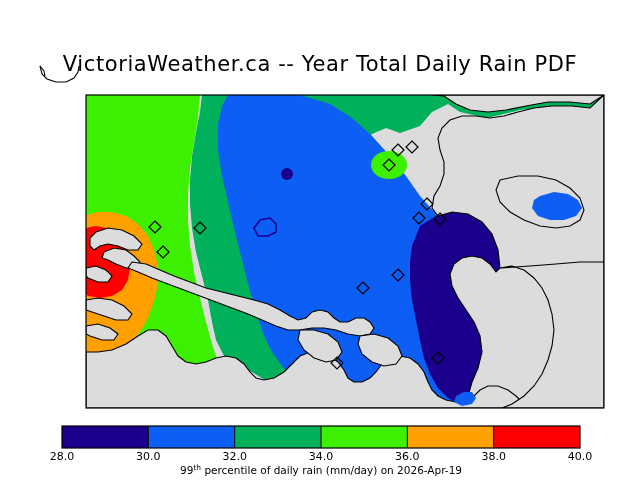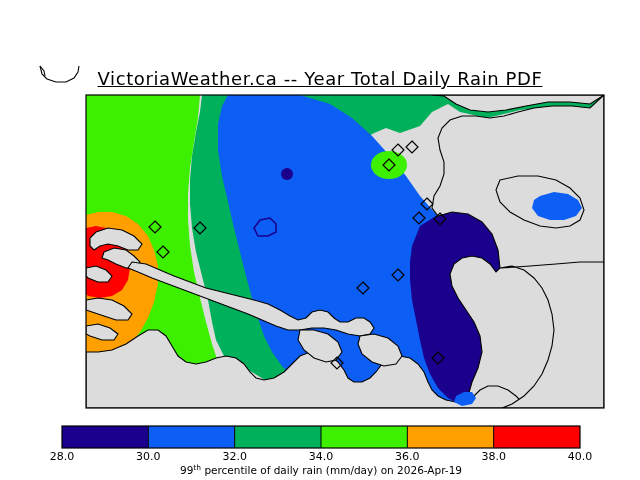--- a/index.html
+++ b/index.html
@@ -16,28 +16,27 @@
   }
   #page {
     position: absolute;
     left: 0; top: 0;
     width: 640px;
     height: 480px;
   }
   .title {
     position: absolute;
     left: 0;
-    top: 68px;
+    top: 52px;
     width: 640px;
     text-align: center;
-    font-size: 18px;
+    font-size: 21px;
     letter-spacing: 0.6px;
     color: #000000;
     white-space: nowrap;
-    text-decoration: underline;
   }
   #map-svg {
     position: absolute;
     left: 0;
     top: 0;
   }
   #cbar-svg {
     position: absolute;
     left: 0;
     top: 418px;

